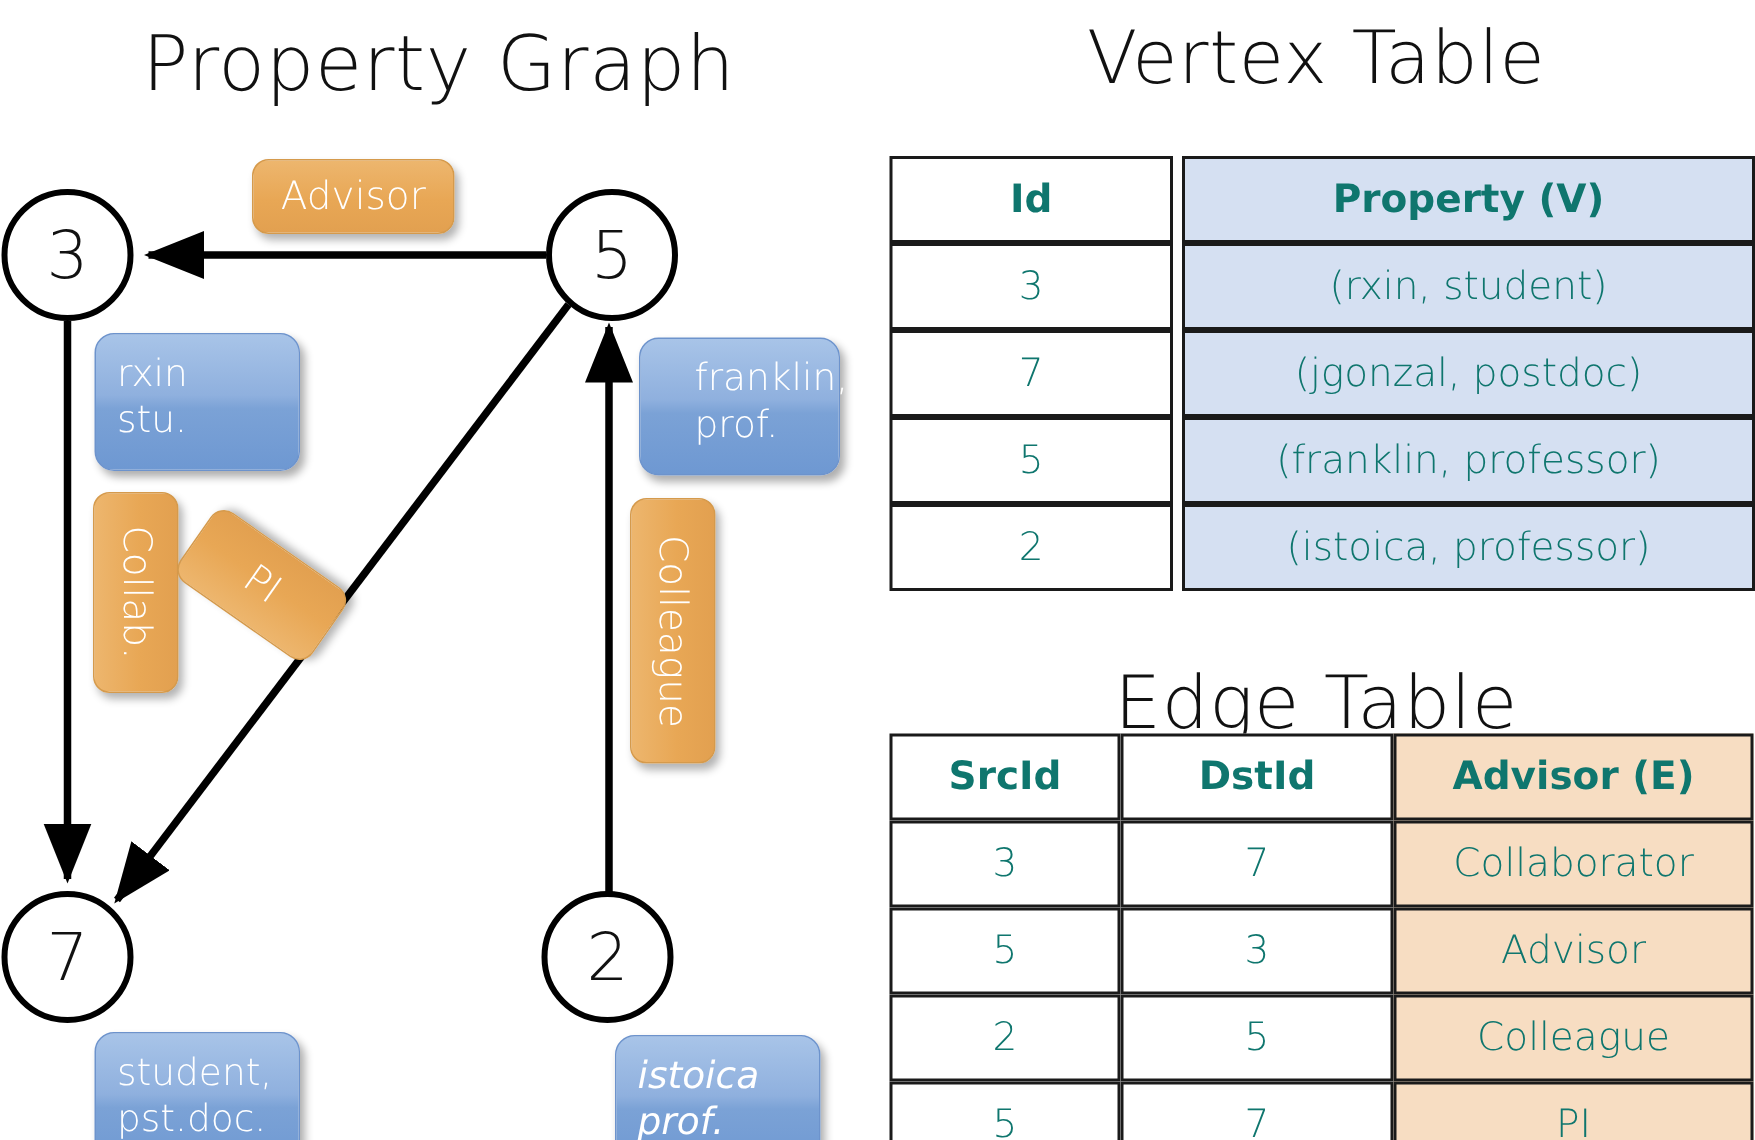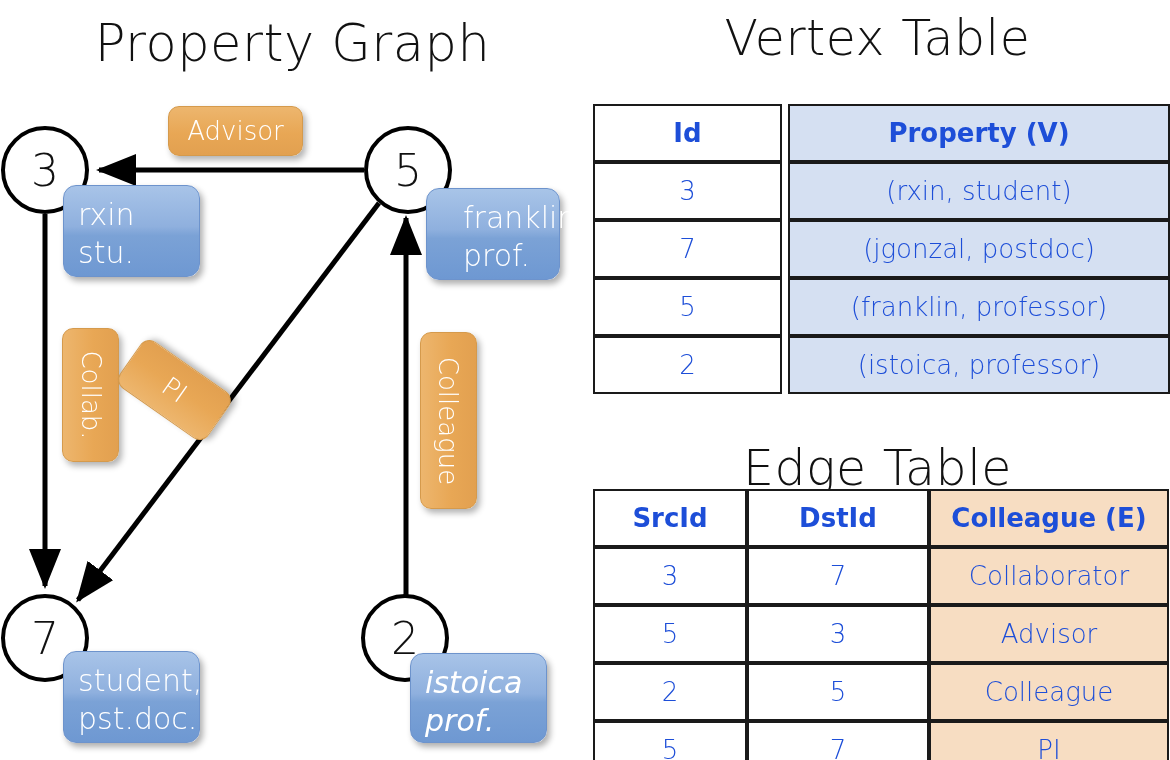--- a/index.html
+++ b/index.html
@@ -45,27 +45,28 @@
   }
 
   
   .vbox{
     position:absolute;
     border-radius:13px;
     background:linear-gradient(to bottom,#a8c4e8 0%,#8fb0de 45%,#7ba2d6 55%,#6e98d2 100%);
     border:1px solid #6d93cc;
     box-shadow:3px 4px 6px rgba(0,0,0,0.32);
     color:#ffffff;
-    font-size:30px;
+    font-size:25px;
     font-family:"DejaVu Sans", sans-serif;
     font-weight:300;
     padding:10px 14px;
     box-sizing:border-box;
     line-height:1.25;
     z-index:6;
+    margin-top:37px;
   }
   .vbox span{display:block;}
 
   
   .ebox{
     position:absolute;
     border-radius:11px;
     background:linear-gradient(to right,#edb66e 0%,#e8a755 55%,#e2a050 100%);
     border:1px solid #d59a4c;
     box-shadow:3px 4px 6px rgba(0,0,0,0.30);
@@ -87,21 +88,21 @@
   .tbl{
     position:absolute;
     border-collapse:separate;
     border-spacing:0;
     font-family:"DejaVu Sans", sans-serif;
     font-weight:300;
   }
   .tbl td{
     border:2px solid #1a1a1a;
     text-align:center;
-    color:#1d4ed8;
+    color:#0f766e;
     padding:0;
     vertical-align:middle;
   }
   .tbl td.hdr{font-weight:700;}
   .blue{background:#d5e0f2;}
   .orange{background:#f7ddc2;}
   .white{background:#ffffff;}
   .gapcol{border:none !important;background:#fff !important;width:6px;}
 
   #vertex-table{left:593px;top:104px;}
@@ -209,21 +210,21 @@
         <td class="c-prop blue">(istoica, professor)</td>
       </tr>
     </tbody>
   </table>
 
   <table class="tbl" id="edge-table">
     <tbody>
       <tr>
         <td class="c-src white hdr">SrcId</td>
         <td class="c-dst white hdr">DstId</td>
-        <td class="c-eprop orange hdr">Colleague (E)</td>
+        <td class="c-eprop orange hdr">Advisor (E)</td>
       </tr>
       <tr>
         <td class="c-src white">3</td>
         <td class="c-dst white">7</td>
         <td class="c-eprop orange">Collaborator</td>
       </tr>
       <tr>
         <td class="c-src white">5</td>
         <td class="c-dst white">3</td>
         <td class="c-eprop orange">Advisor</td>

